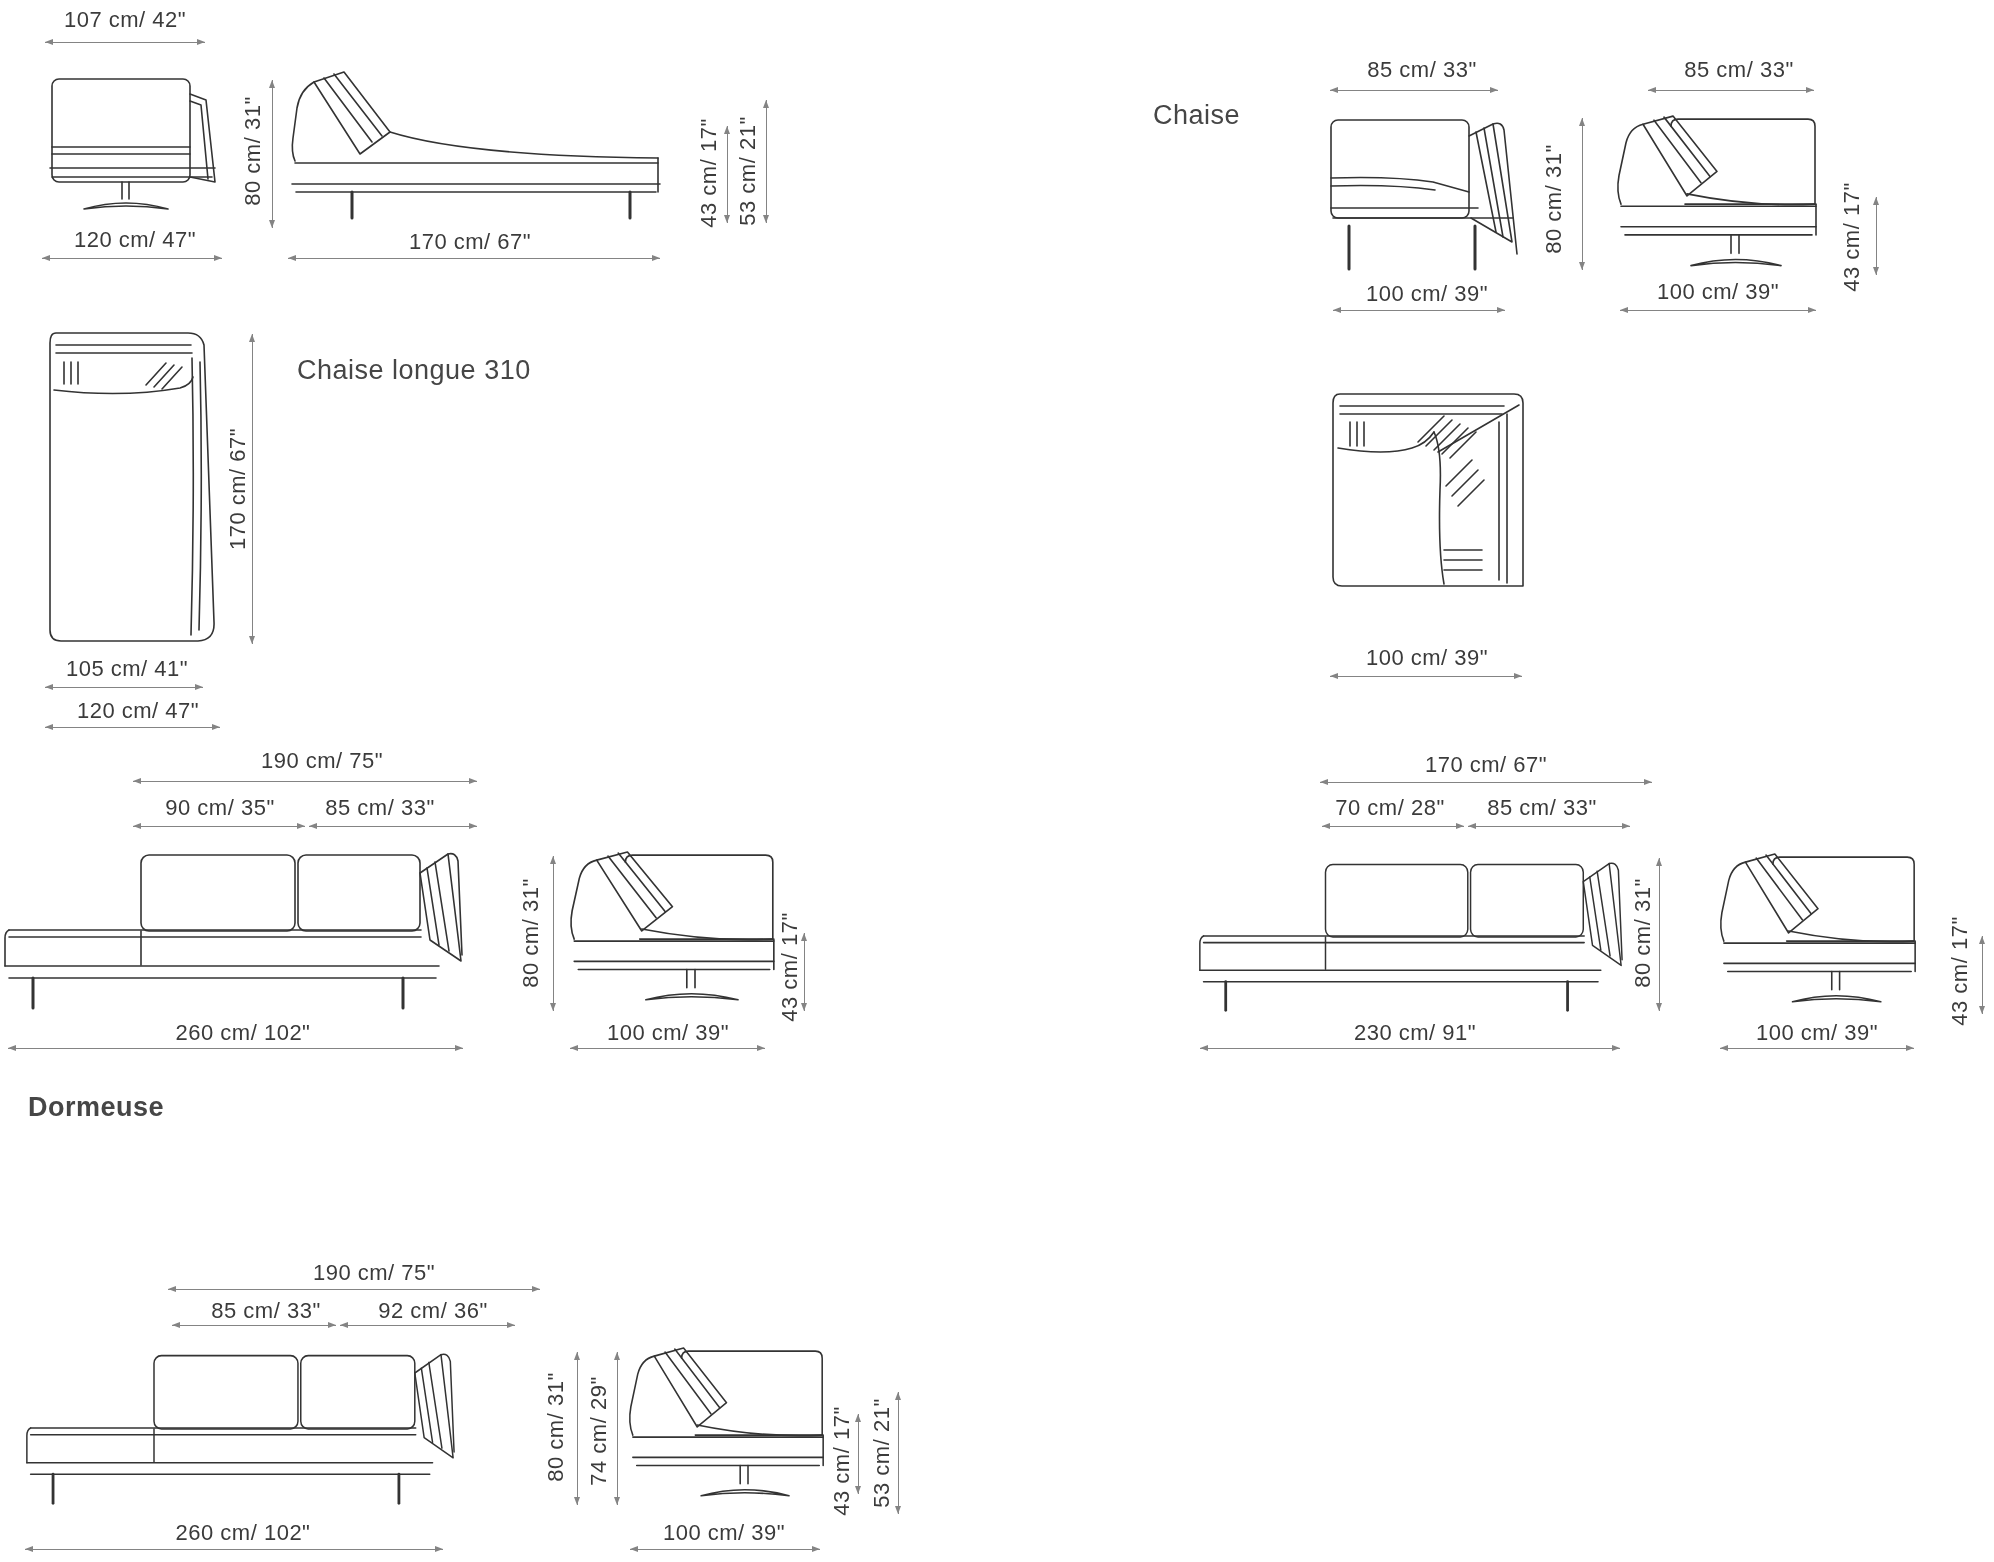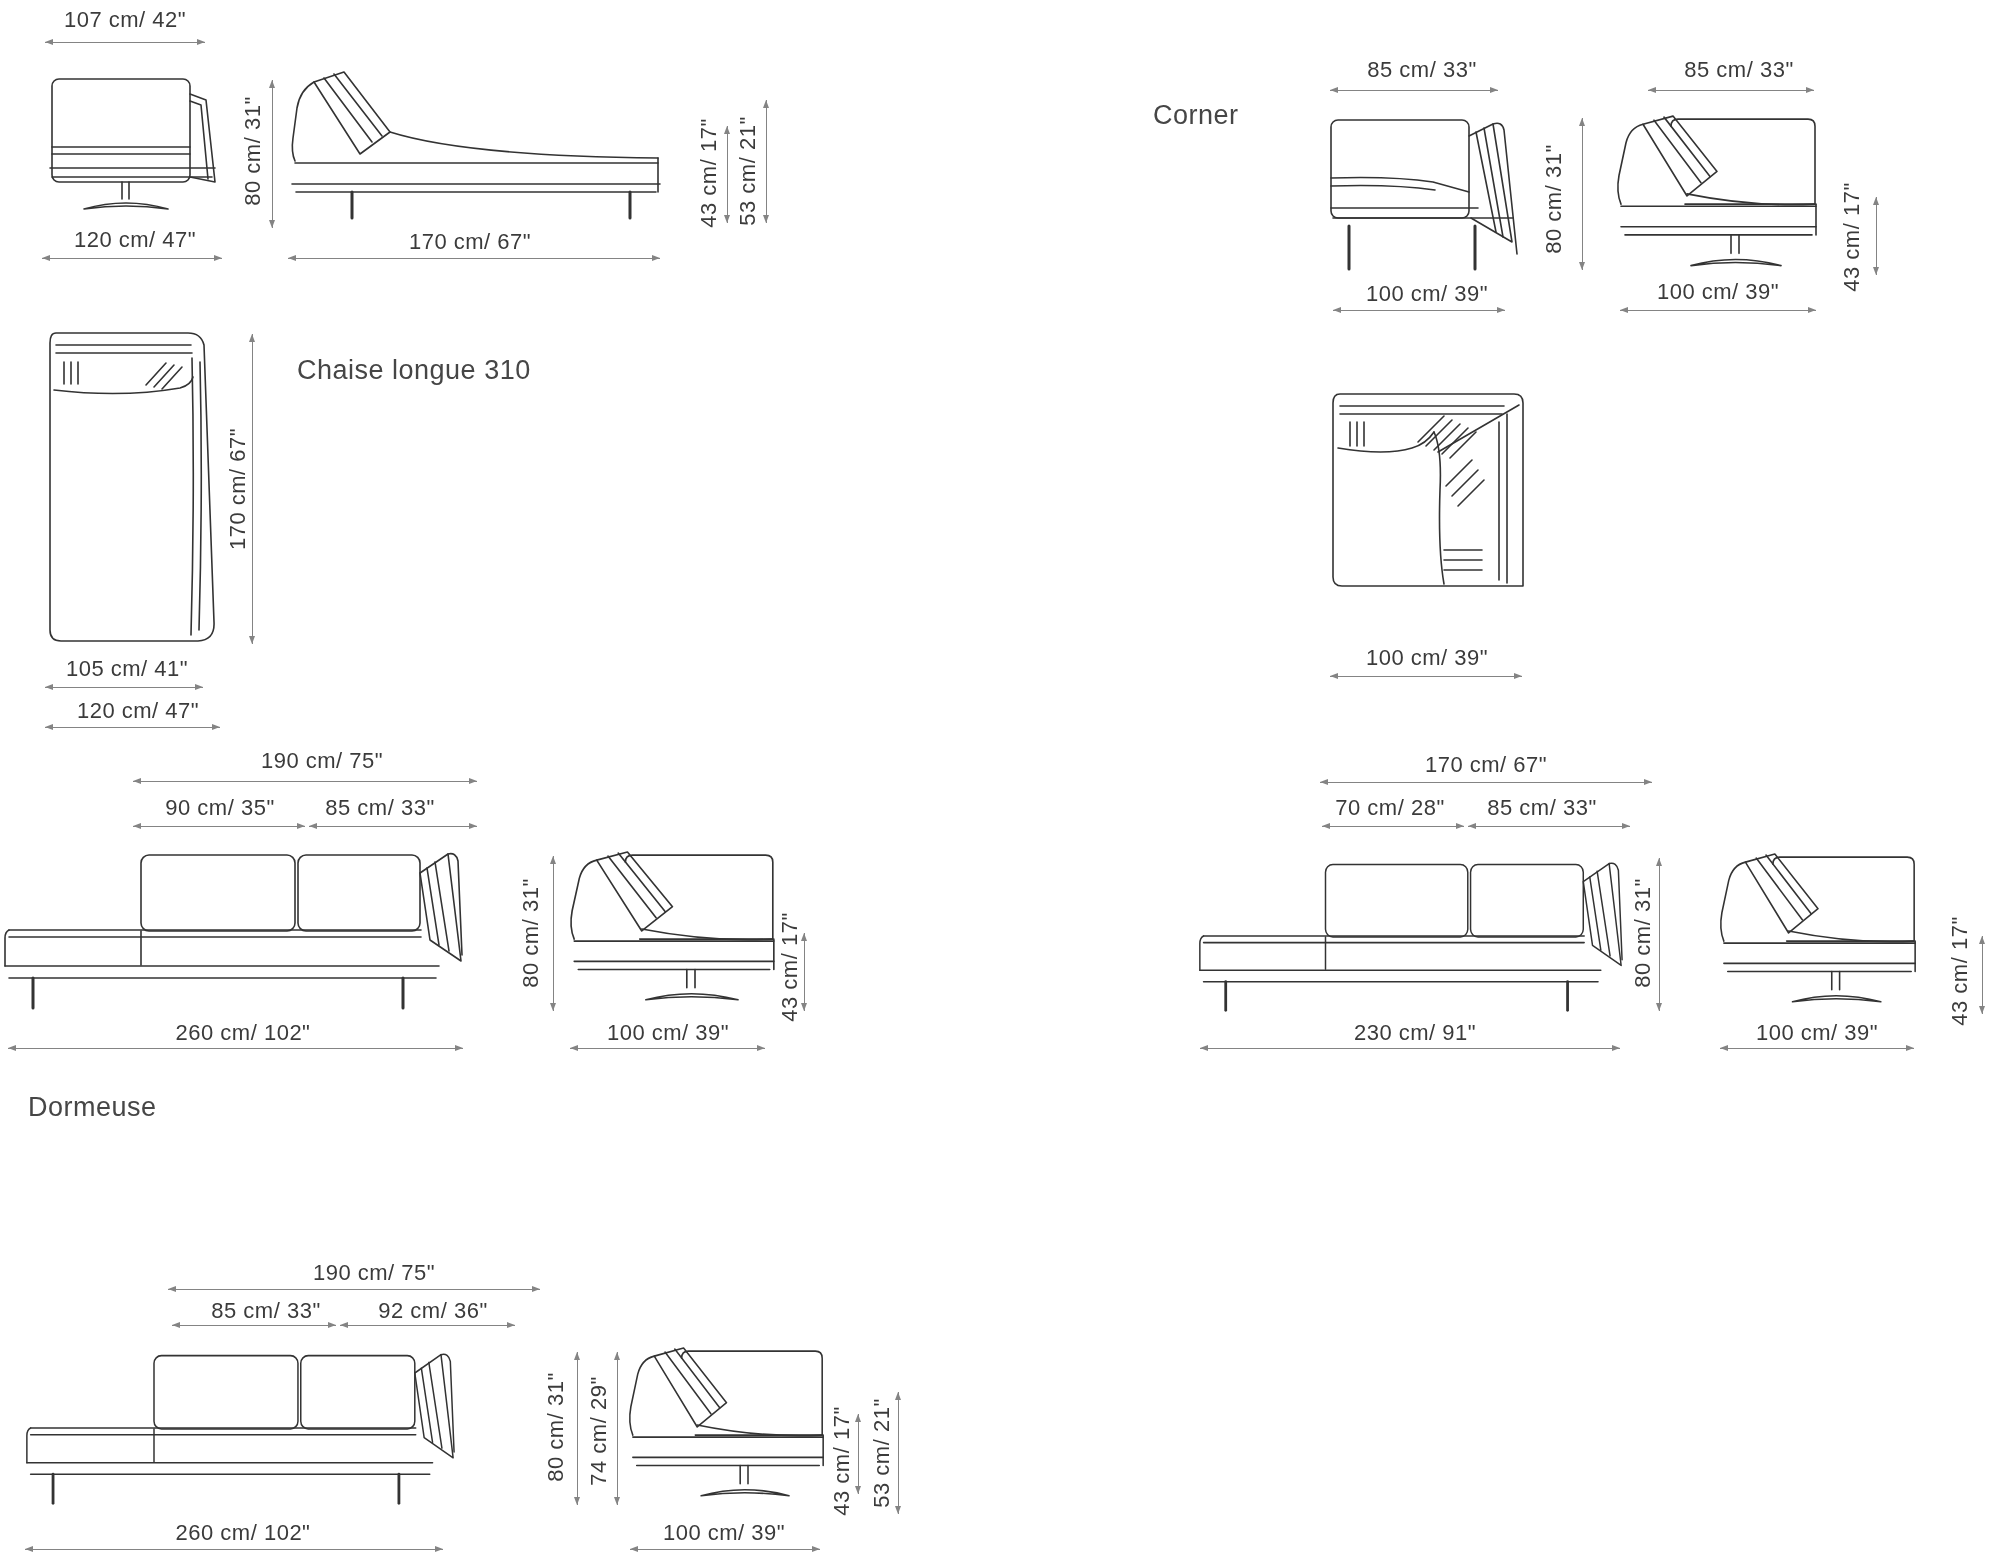--- a/index.html
+++ b/index.html
@@ -162,21 +162,21 @@
   <div class="dim v" style="left:553px;top:856px;height:155px;"></div>
 
   <svg class="draw" style="left:566px;top:848px;" width="215" height="168" viewBox="0 0 210 166" preserveAspectRatio="none">
       <use href="#sym-side-pedestal"></use>
     </svg>
   <div class="lbl" style="left:588px;top:1021px;width:160px;">100 cm/ 39"</div>
   <div class="dim h" style="left:570px;top:1048px;width:195px;"></div>
   <div class="lbl v" style="left:725px;top:955px;width:130px;">43 cm/ 17"</div>
   <div class="dim v" style="left:804px;top:933px;height:78px;"></div>
 
-  <div class="title" style="left:28px;top:1092px;">Dormeuse</div>
+  <div class="title" style="left:28px;top:1092px;font-weight:bold;">Dormeuse</div>
 
   <div class="lbl" style="left:294px;top:1261px;width:160px;">190 cm/ 75"</div>
   <div class="dim h" style="left:168px;top:1289px;width:372px;"></div>
   <div class="lbl" style="left:196px;top:1299px;width:140px;">85 cm/ 33"</div>
   <div class="lbl" style="left:363px;top:1299px;width:140px;">92 cm/ 36"</div>
   <div class="dim h" style="left:172px;top:1325px;width:164px;"></div>
   <div class="dim h" style="left:340px;top:1325px;width:175px;"></div>
   <svg class="draw" style="left:25px;top:1346px;" width="430" height="162" viewBox="0 0 460 168" preserveAspectRatio="none">
       <use href="#sym-sofa-open"></use>
     </svg>
@@ -190,21 +190,21 @@
   <svg class="draw" style="left:625px;top:1344px;" width="205" height="168" viewBox="0 0 210 166" preserveAspectRatio="none">
       <use href="#sym-side-pedestal"></use>
     </svg>
   <div class="lbl" style="left:644px;top:1521px;width:160px;">100 cm/ 39"</div>
   <div class="dim h" style="left:630px;top:1549px;width:190px;"></div>
   <div class="lbl v" style="left:777px;top:1449px;width:130px;">43 cm/ 17"</div>
   <div class="dim v" style="left:858px;top:1414px;height:80px;"></div>
   <div class="lbl v" style="left:817px;top:1441px;width:130px;">53 cm/ 21"</div>
   <div class="dim v" style="left:898px;top:1392px;height:122px;"></div>
 
-  <div class="title" style="left:1153px;top:100px;">Corner</div>
+  <div class="title" style="left:1153px;top:100px;">Chaise</div>
 
   <div class="lbl" style="left:1352px;top:58px;width:140px;">85 cm/ 33"</div>
   <div class="dim h" style="left:1330px;top:90px;width:168px;"></div>
   <svg class="draw" style="left:1323px;top:114px;" width="205" height="162" viewBox="0 0 205 162" preserveAspectRatio="none">
       <use href="#sym-corner-front"></use>
     </svg>
   <div class="lbl v" style="left:1479px;top:187px;width:150px;">80 cm/ 31"</div>
   <div class="dim v" style="left:1582px;top:118px;height:152px;"></div>
   <div class="lbl" style="left:1347px;top:282px;width:160px;">100 cm/ 39"</div>
   <div class="dim h" style="left:1333px;top:310px;width:172px;"></div>

